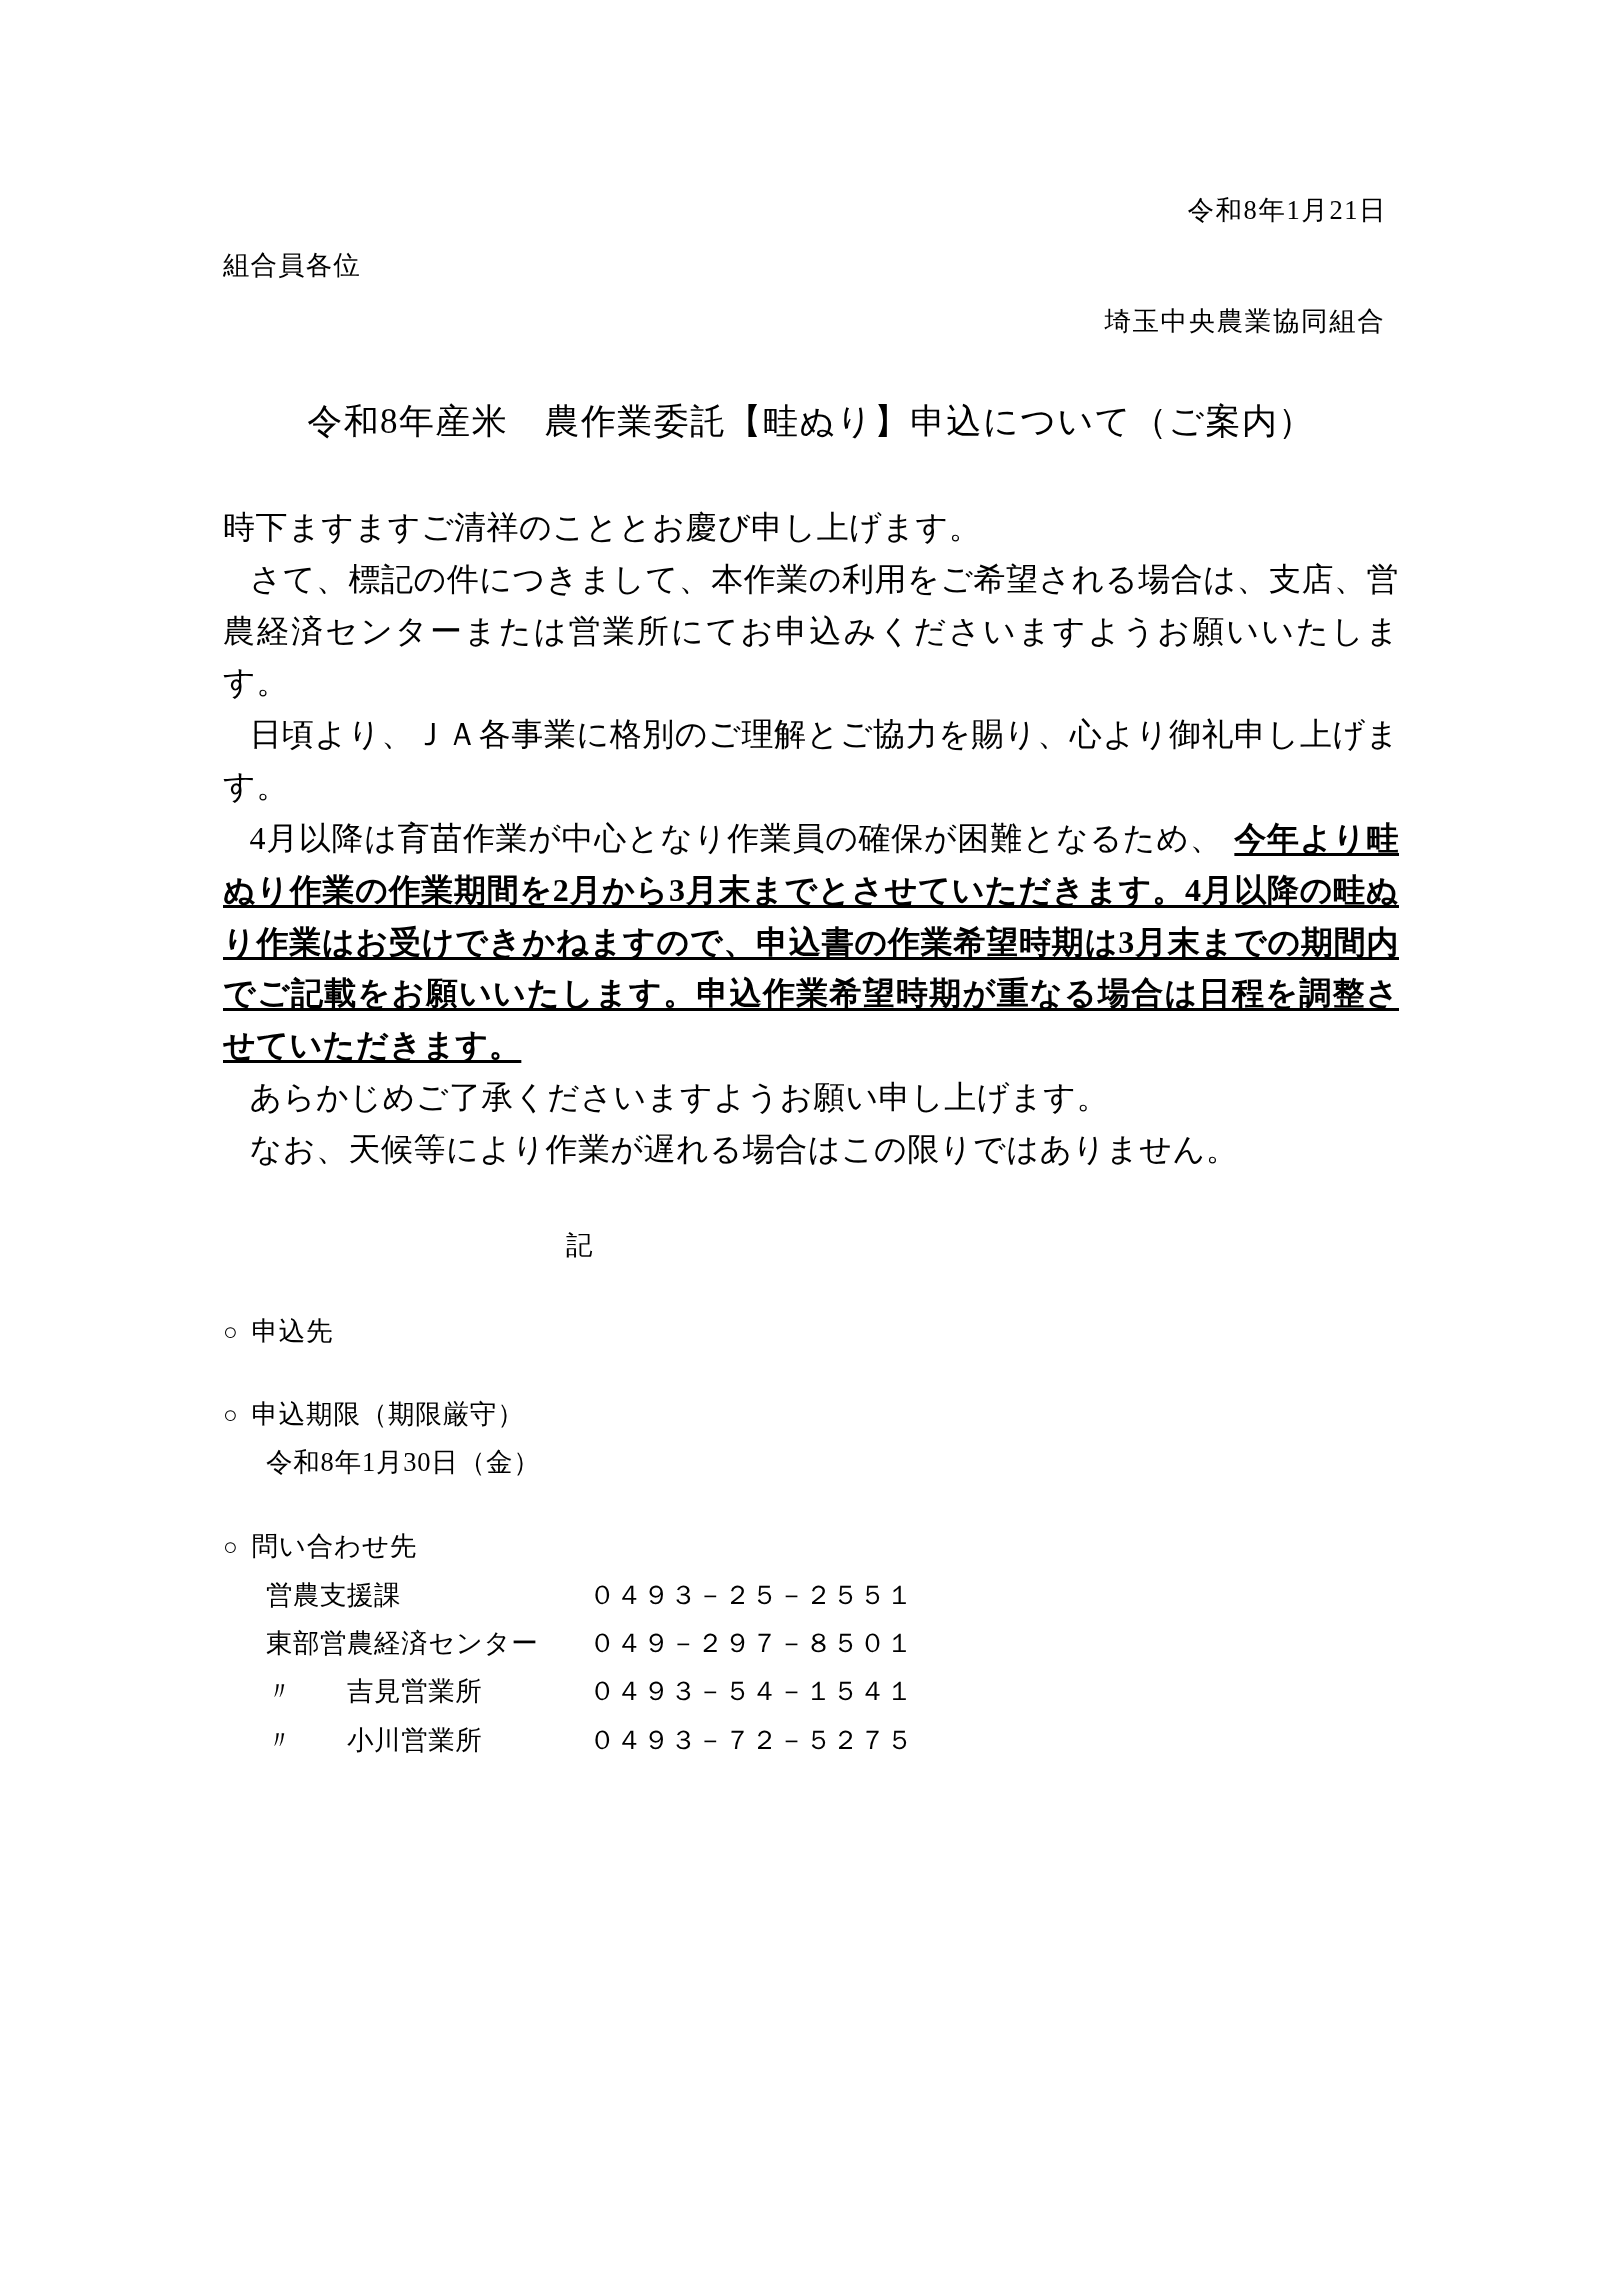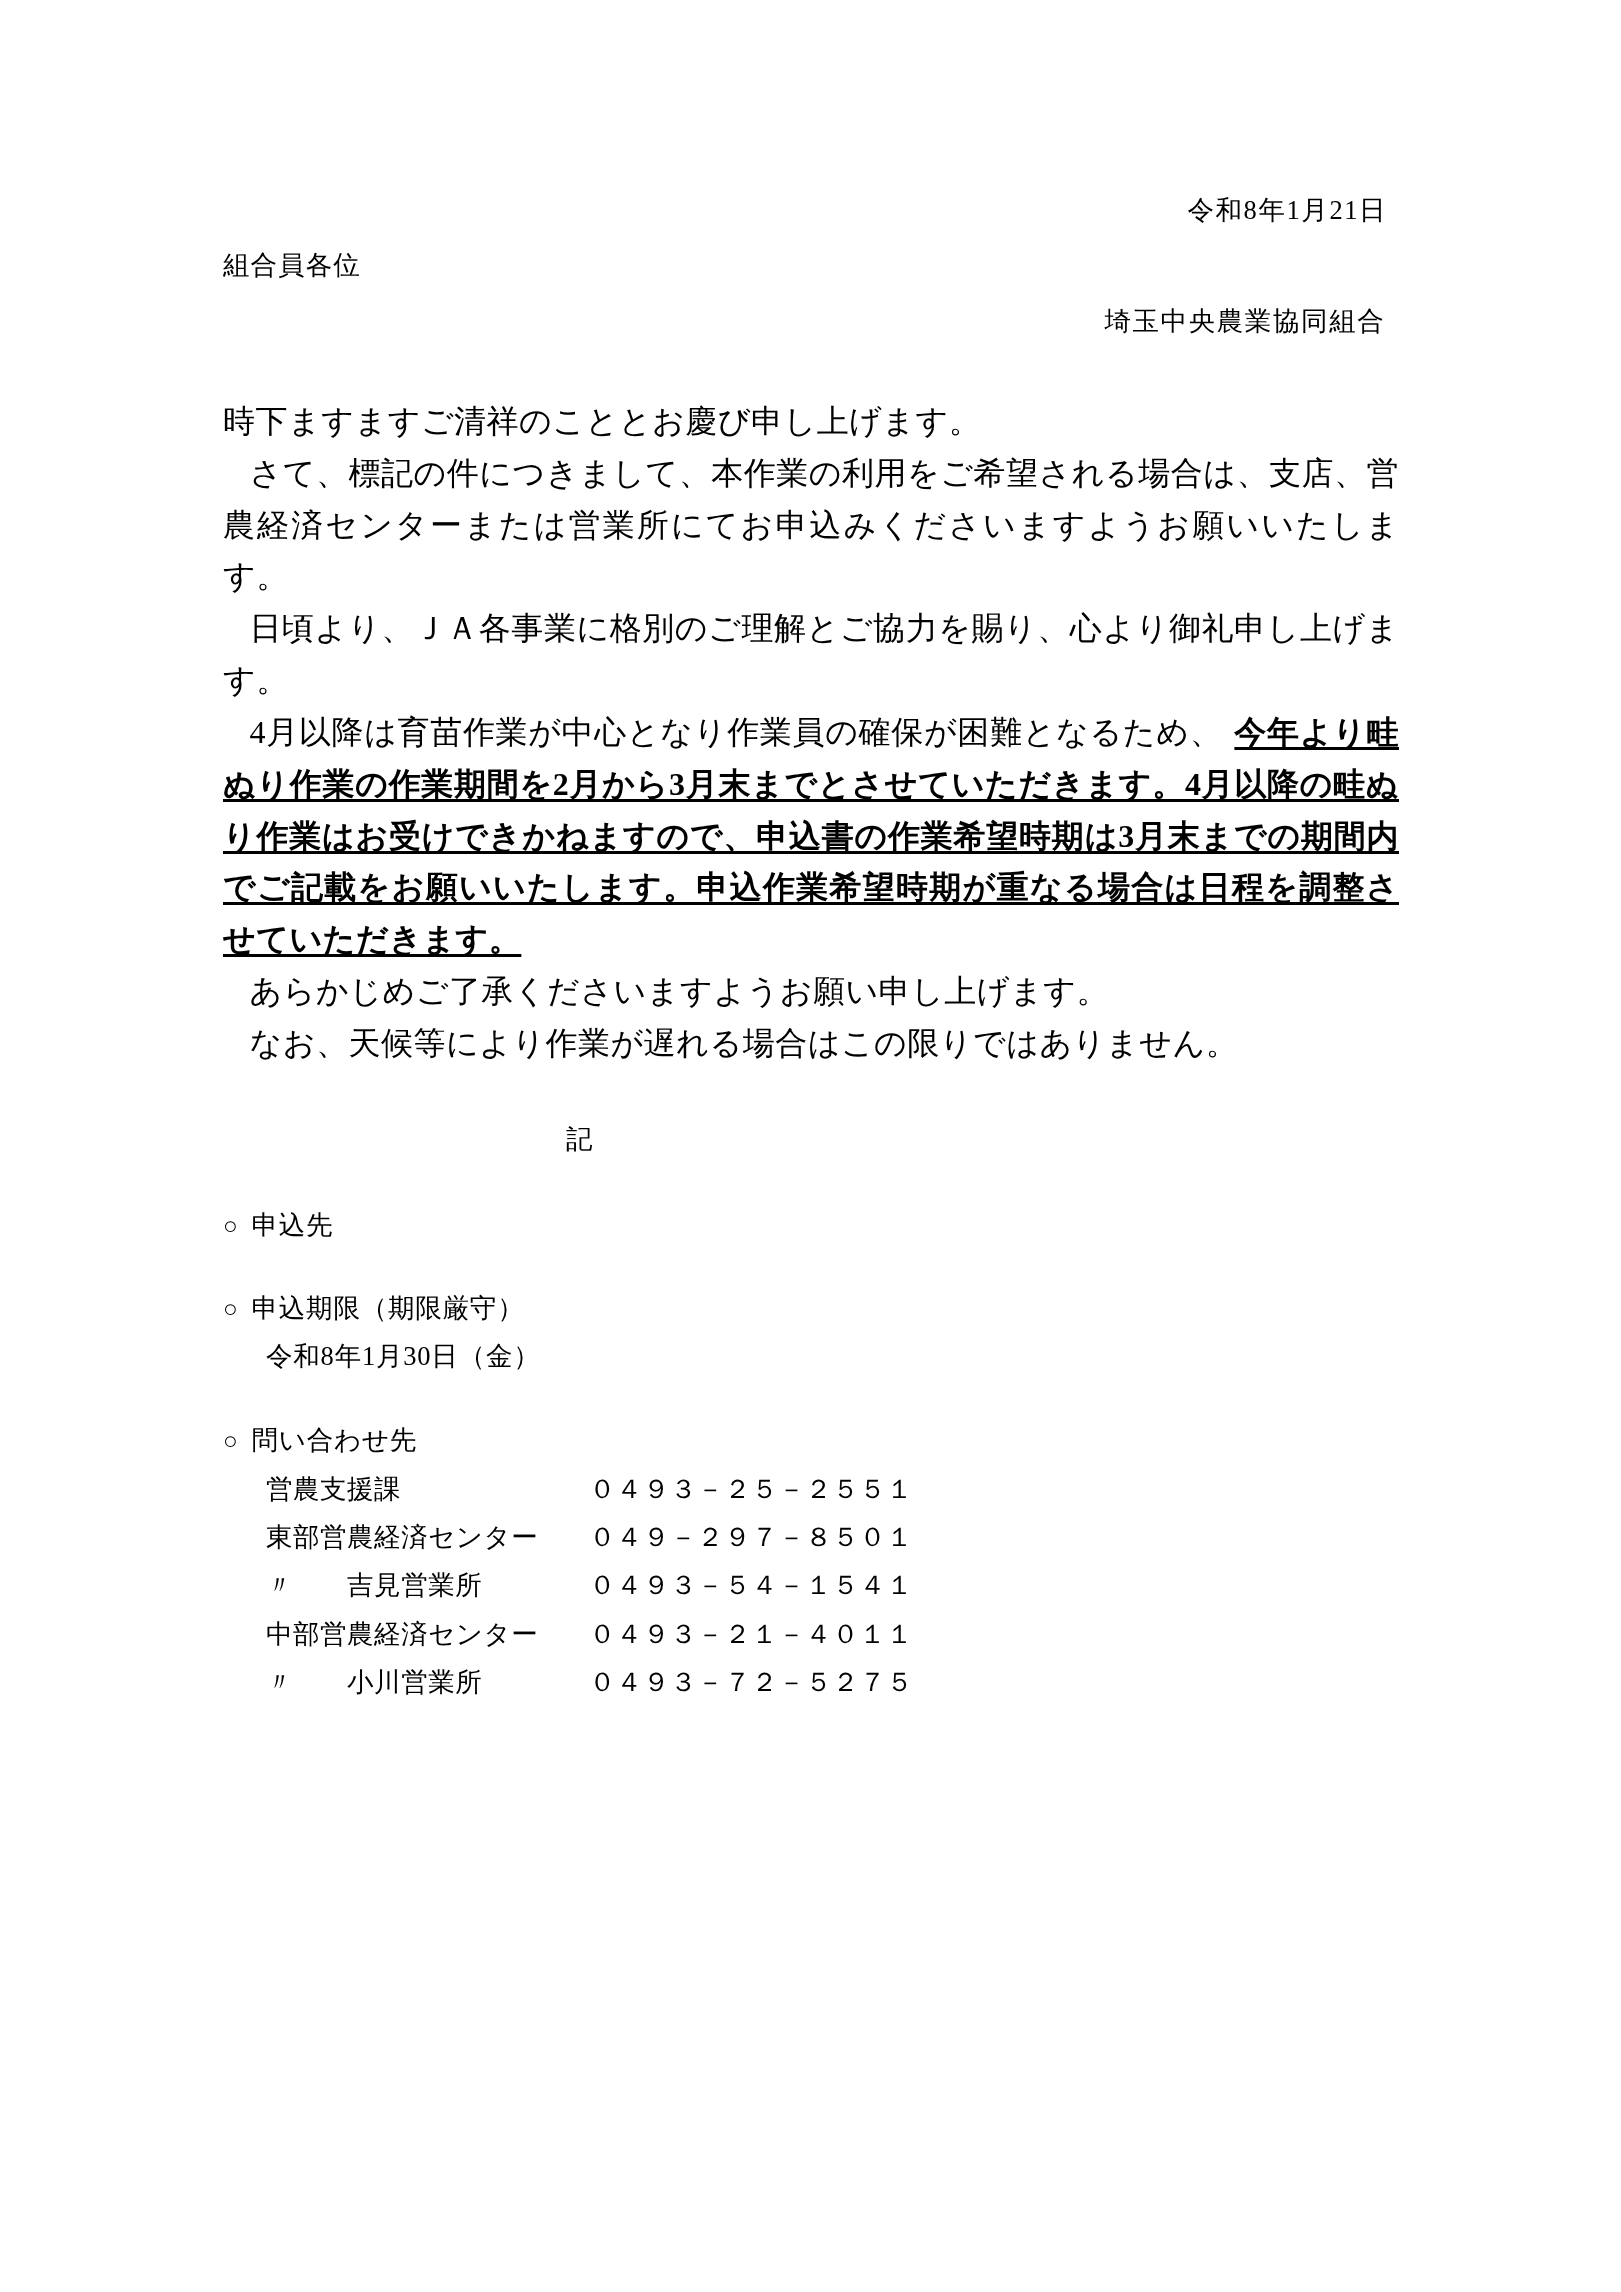--- a/index.html
+++ b/index.html
@@ -144,20 +144,21 @@
 
 <div class="page">
   <div class="content">
 
     <div class="date-line">令和8年1月21日</div>
 
     <div class="addressee">組合員各位</div>
 
     <div class="sender">埼玉中央農業協同組合</div>
 
+    <div class="doc-title">令和8年産米　農作業委託【畦ぬり】申込について（ご案内）</div>
 
     <div class="body-block">
       <p>時下ますますご清祥のこととお慶び申し上げます。</p>
       <p class="indent1">さて、標記の件につきまして、本作業の利用をご希望される場合は、支店、営農経済センターまたは営業所にてお申込みくださいますようお願いいたします。</p>
       <p class="indent1">日頃より、ＪＡ各事業に格別のご理解とご協力を賜り、心より御礼申し上げます。</p>
       <p class="indent1"><span>4月以降は育苗作業が中心となり作業員の確保が困難となるため、</span><span class="emph">今年より畦ぬり作業の作業期間を2月から3月末までとさせていただきます。4月以降の畦ぬり作業はお受けできかねますので、申込書の作業希望時期は3月末までの期間内でご記載をお願いいたします。申込作業希望時期が重なる場合は日程を調整させていただきます。</span></p>
       <p class="indent1">あらかじめご了承くださいますようお願い申し上げます。</p>
       <p class="indent1">なお、天候等により作業が遅れる場合はこの限りではありません。</p>
     </div>
 
@@ -193,24 +194,20 @@
             </tr>
             <tr>
               <td class="name">東部営農経済センター</td>
               <td class="tel">０４９－２９７－８５０１</td>
             </tr>
             <tr>
               <td class="name">〃　　吉見営業所</td>
               <td class="tel">０４９３－５４－１５４１</td>
             </tr>
             <tr>
-              <td class="name">中部営農経済センター</td>
-              <td class="tel">０４９３－２１－４０１１</td>
-            </tr>
-            <tr>
               <td class="name">〃　　小川営業所</td>
               <td class="tel">０４９３－７２－５２７５</td>
             </tr>
           </tbody>
         </table>
       </div>
 
     </div>
   </div>
 </div>

